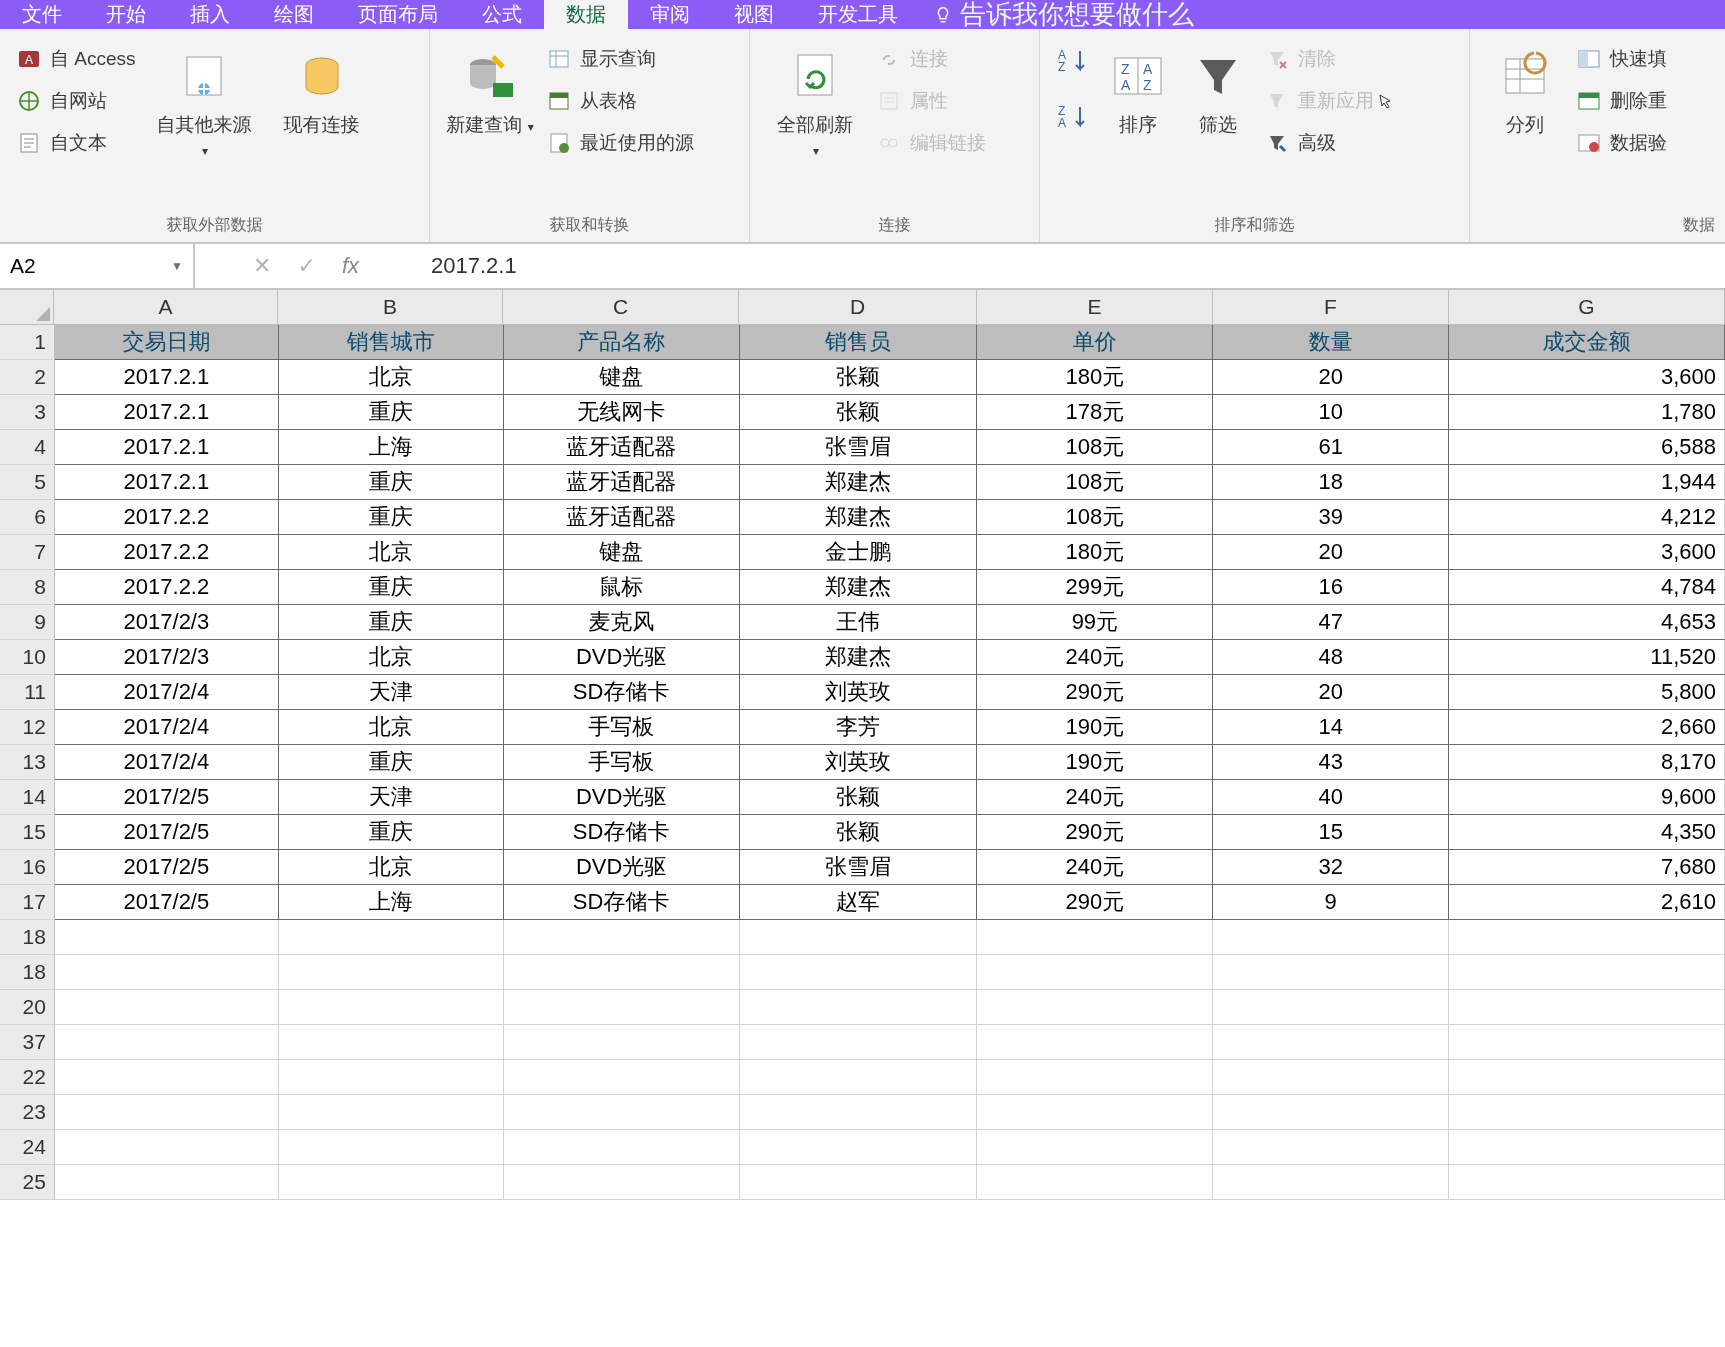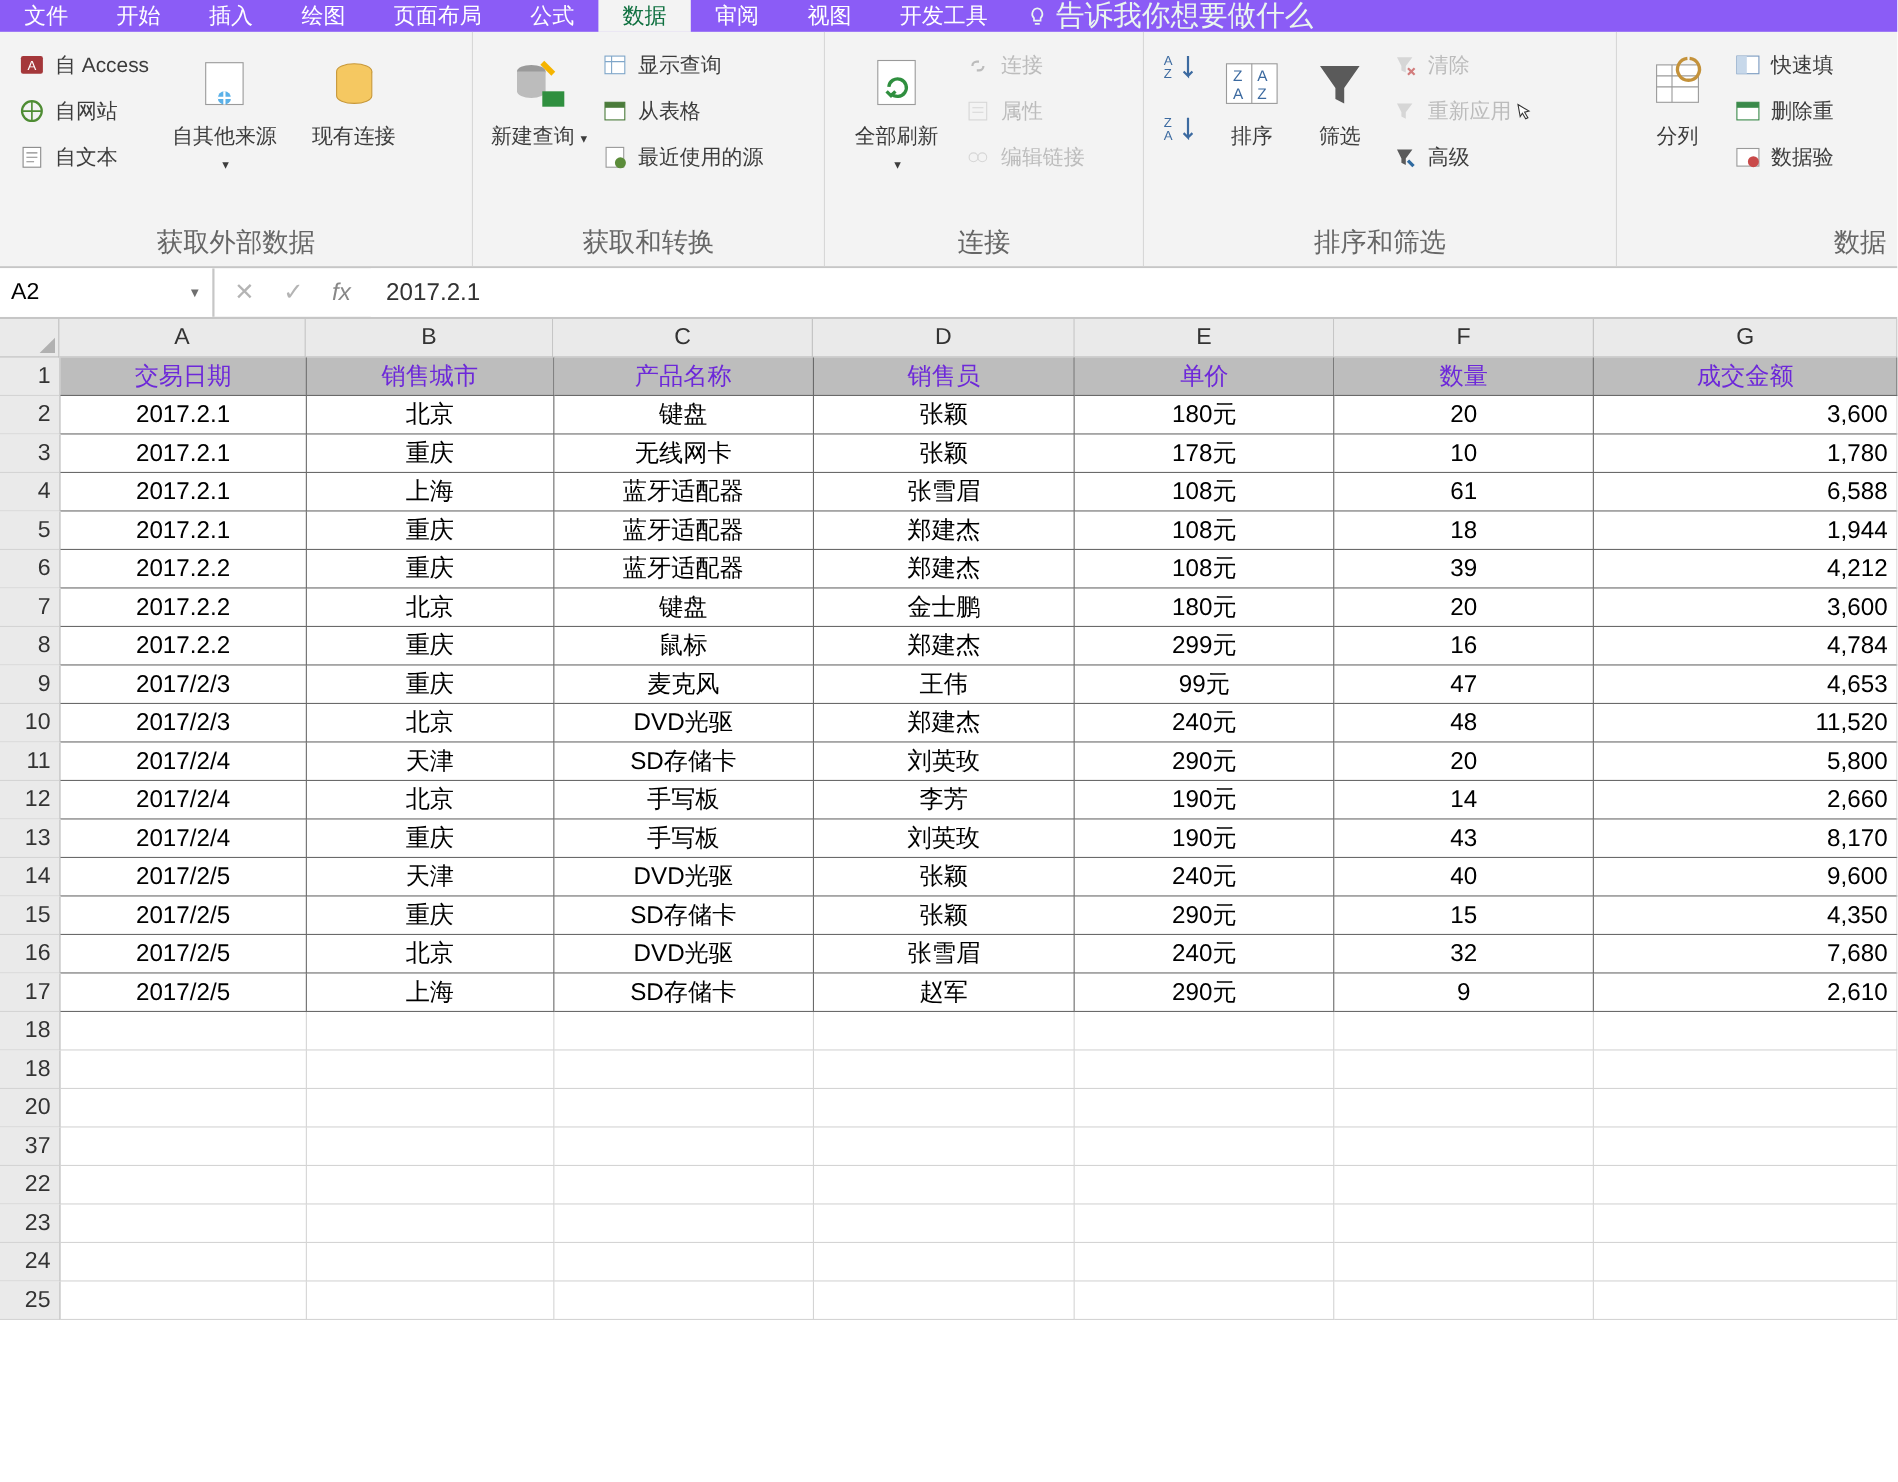--- a/index.html
+++ b/index.html
@@ -9,54 +9,54 @@
 .ribbon-tabs { background: #8b5cf6; height: 29px; display: flex; align-items: stretch; color: #fff; font-size: 20px; }
 .ribbon-tab { padding: 0 22px; display: flex; align-items: center; cursor: pointer; }
 .ribbon-tab.active { background: #f3f3f3; color: #0f7040; }
 .tell-me { display: flex; align-items: center; padding: 0 14px; gap: 8px; color: #eaf6ef; font-size: 26px; }
 .tell-me svg { width: 18px; height: 18px; }
 
 
 .ribbon { background: #f3f3f3; height: 215px; border-bottom: 2px solid #c6c6c6; display: flex; }
 .ribbon-group { border-right: 1px solid #d7d7d7; display: flex; flex-direction: column; }
 .ribbon-group-body { flex: 1; display: flex; align-items: flex-start; padding: 8px 10px 0 10px; }
-.ribbon-group-label { text-align: center; color: #666; font-size: 24px; padding-bottom: 6px; }
+.ribbon-group-label { text-align: center; color: #666; font-size: 16px; padding-bottom: 6px; }
 
 .big-btn { display: flex; flex-direction: column; align-items: center; width: 100px; font-size: 19px; color: #3c3c3c; padding-top: 4px; cursor: pointer; }
 .big-btn .icon-slot { height: 70px; display: flex; align-items: center; justify-content: center; }
 .big-btn .lbl { text-align: center; line-height: 1.25; margin-top: 2px; }
 
 .small-btn { display: flex; align-items: center; gap: 8px; height: 36px; font-size: 19px; color: #3c3c3c; padding: 0 6px; cursor: pointer; }
 .small-btn.disabled { color: #bcbcbc; cursor: default; }
 .small-btn .icon-slot { width: 26px; display: flex; justify-content: center; }
 
 .vcol { display: flex; flex-direction: column; gap: 6px; }
 .dropdown-caret { font-size: 12px; margin-left: 2px; }
 
 
-.formula-bar { height: 46px; border-bottom: 2px solid #c6c6c6; display: flex; align-items: stretch; background: #fff; }
+.formula-bar { height: 46px; border-bottom: 2px solid #c6c6c6; display: flex; align-items: stretch; background: #fff; gap: 40px; }
 .name-box { width: 195px; border-right: 2px solid #c6c6c6; display: flex; align-items: center; padding-left: 10px; font-size: 21px; background: #fff; position: relative; }
 .name-box .caret { position: absolute; right: 10px; color: #6f6f6f; font-size: 12px; }
 .fx-btns { display: flex; align-items: center; padding: 0 18px; gap: 26px; color: #b4b4b4; font-size: 22px; }
 .fx-btns .fx { font-style: italic; color: #888; }
 .formula-input { flex: 1; border: none; padding-left: 14px; font-size: 22px; color: #333; outline: none; }
 
 
 .grid-wrap { display: flex; }
 .corner { width: 55px; height: 35px; background: #eaeaea; border-right: 1px solid #bdbdbd; border-bottom: 1px solid #bdbdbd; position: relative; }
 .corner::after { content: ""; position: absolute; right: 3px; bottom: 3px; width: 0; height: 0; border-left: 14px solid transparent; border-bottom: 14px solid #b1b1b1; }
 .col-headers { display: flex; }
 .col-header { height: 35px; background: #eaeaea; border-right: 1px solid #bdbdbd; border-bottom: 1px solid #bdbdbd; display: flex; align-items: center; justify-content: center; font-size: 21px; color: #333; }
 .row-header { width: 55px; background: #eaeaea; border-right: 1px solid #bdbdbd; border-bottom: 1px solid #d4d4d4; display: flex; align-items: center; justify-content: flex-end; padding-right: 8px; font-size: 21px; color: #333; }
 .rows { }
 .row { display: flex; height: 35px; }
 .cell { border-right: 1px solid #d4d4d4; border-bottom: 1px solid #d4d4d4; font-size: 22px; display: flex; align-items: center; padding: 0 8px; color: #000; }
 .cell.center { justify-content: center; }
 .cell.right { justify-content: flex-end; }
-.row.header-row .cell { background: #bdbdbd; border-right: 1px solid #6a6a6a; border-bottom: 1px solid #6a6a6a; font-weight: normal; color: #6d28d9; justify-content: center; }
+.row.header-row .cell { background: #bdbdbd; border-right: 1px solid #6a6a6a; border-bottom: 1px solid #6a6a6a; font-weight: normal; color: #0c4a6e; justify-content: center; }
 .row.data-row .cell { border-right: 1px solid #6a6a6a; border-bottom: 1px solid #6a6a6a; }
 .row.data-row .cell:last-child { border-right: 1px solid #d4d4d4; }
 .row.empty-row .cell { border-right: 1px solid #d4d4d4; border-bottom: 1px solid #d4d4d4; }
 
 
 .cw-A { width: 224px; } .cw-B { width: 225px; } .cw-C { width: 236px; }
 .cw-D { width: 238px; } .cw-E { width: 236px; } .cw-F { width: 236px; } .cw-G { width: 276px; }
 
 
 svg { display: block; }

